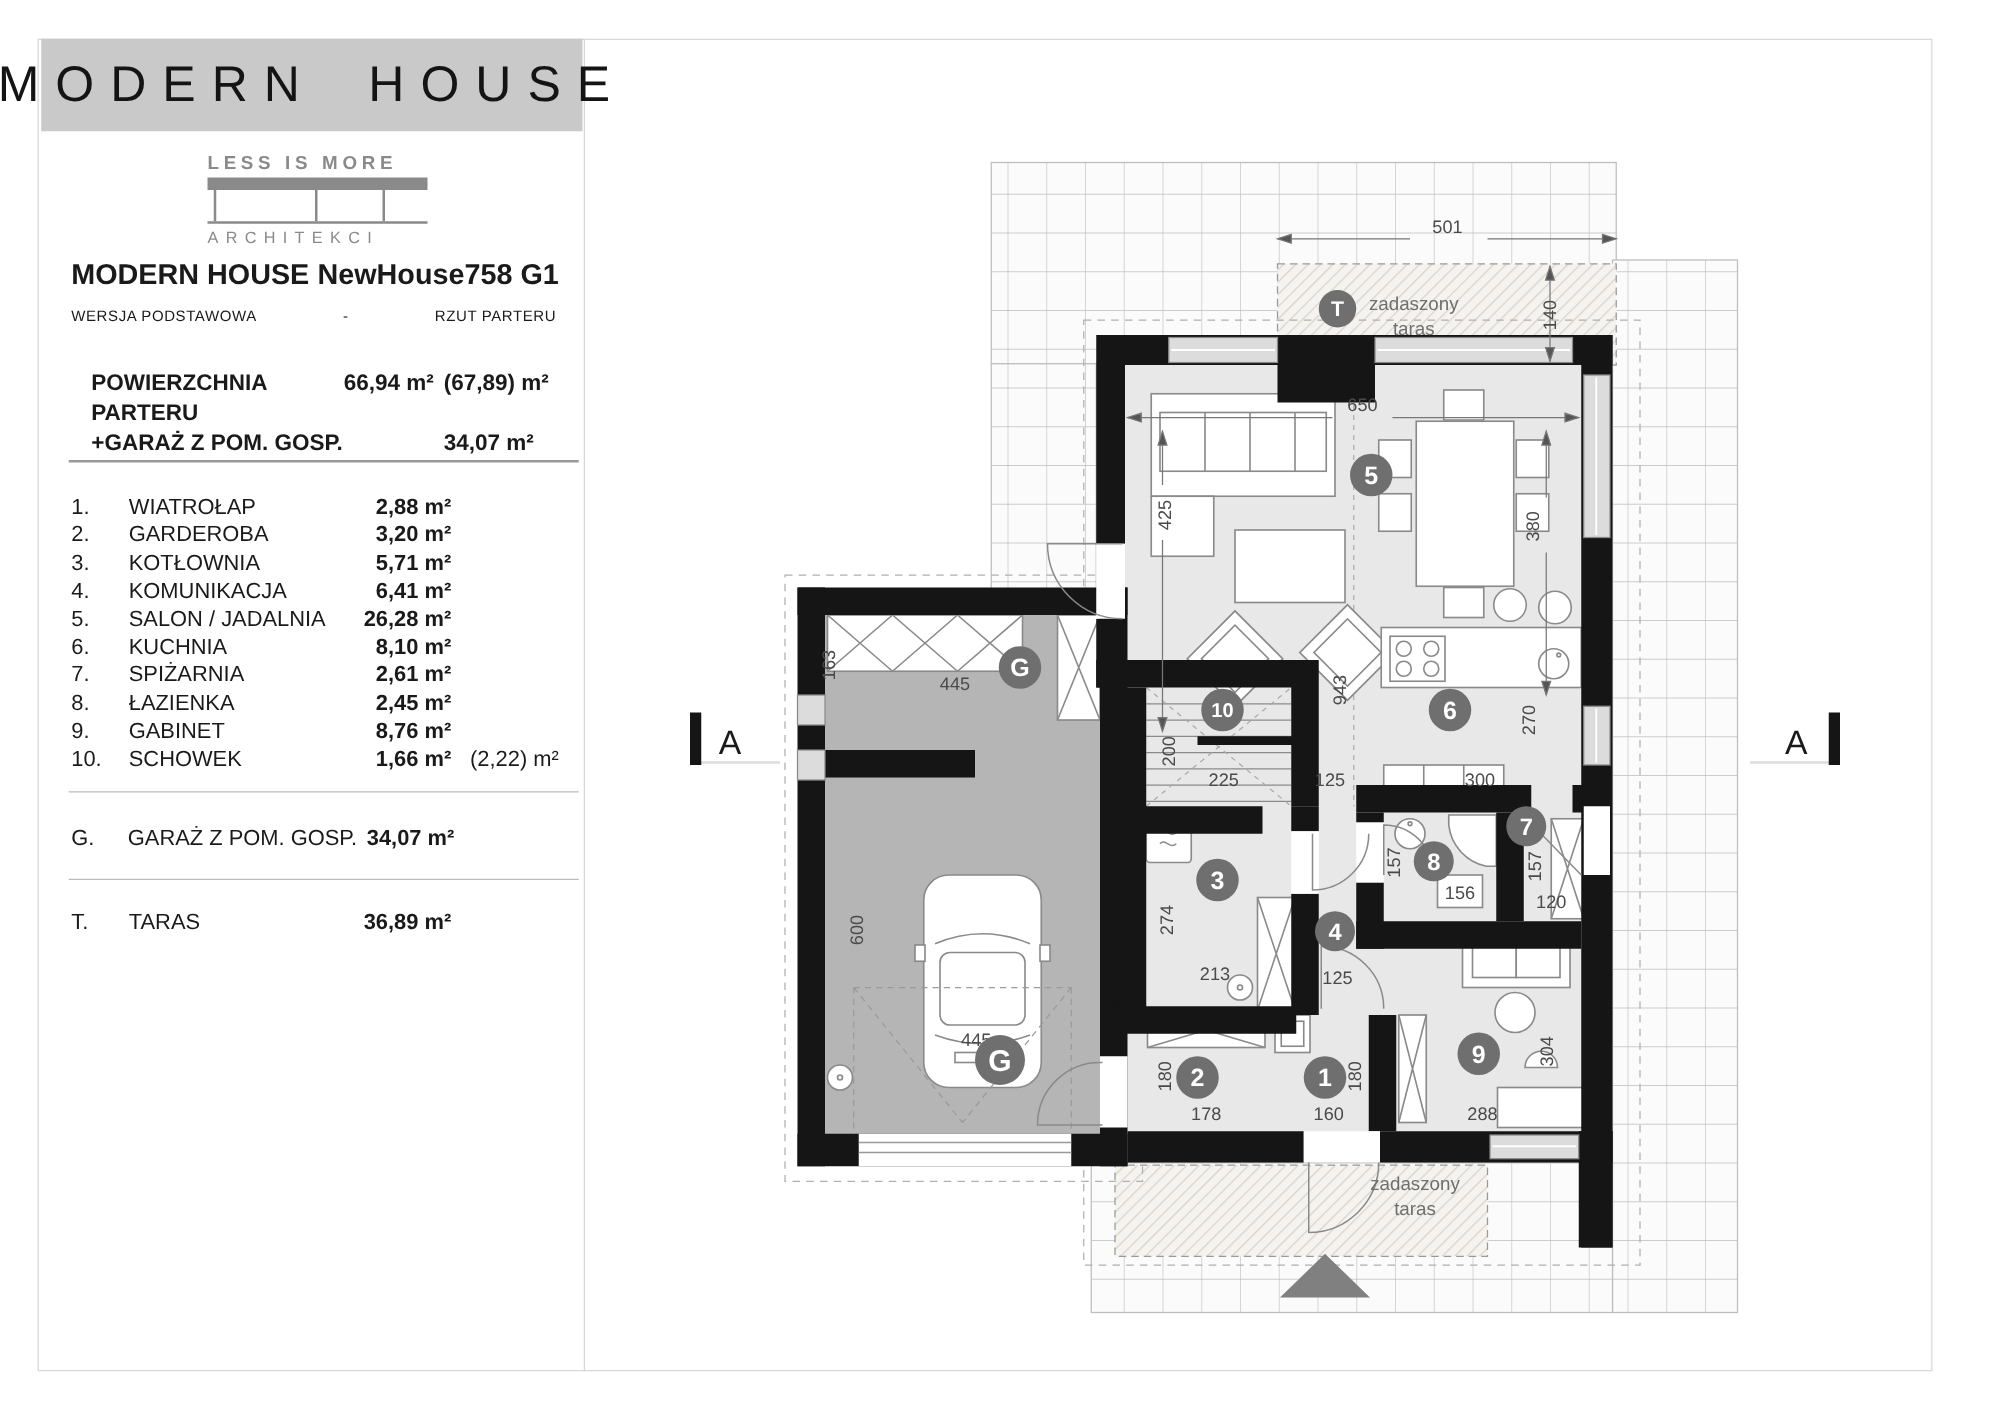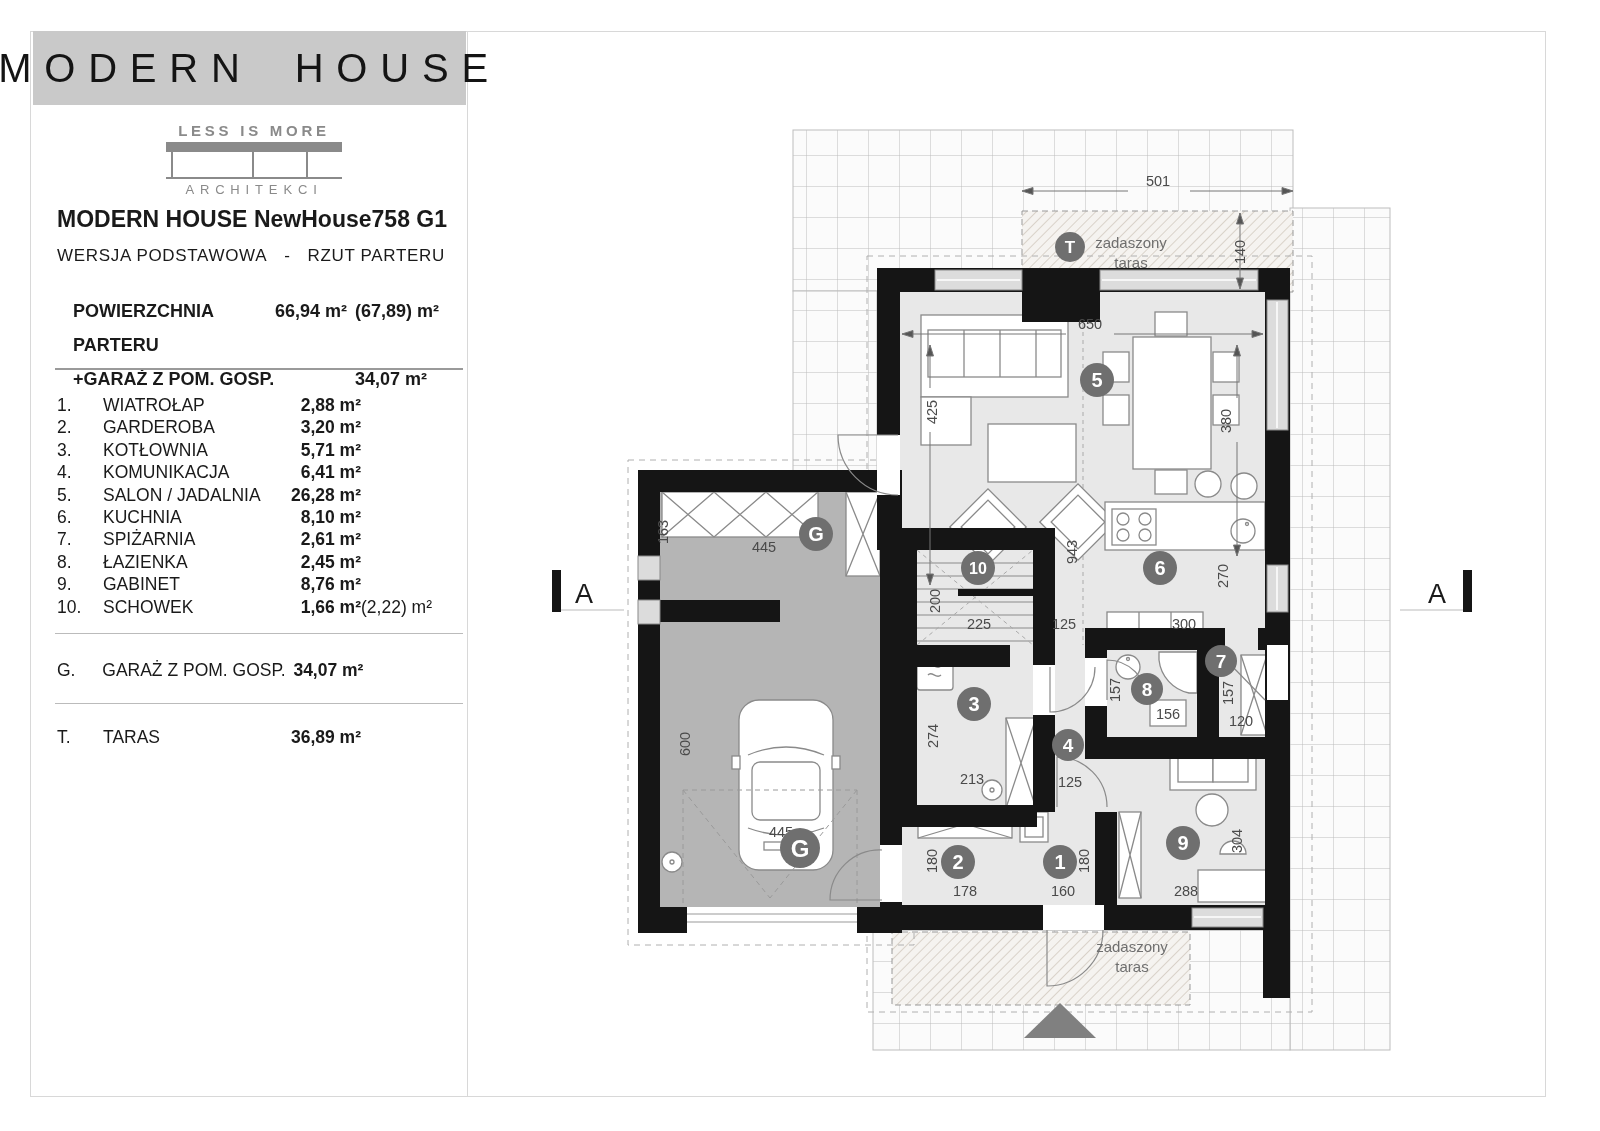--- a/index.html
+++ b/index.html
@@ -8,44 +8,44 @@
   }
   *{box-sizing:border-box;margin:0;padding:0}
   body{width:1600px;height:1131px;background:#fff;position:relative;overflow:hidden;
        font-family:"Liberation Sans", sans-serif;color:#1a1a1a;}
   .frame{position:absolute;left:30px;top:31px;width:1516px;height:1066px;border:1px solid #d8d8d8;}
   .vsep{position:absolute;left:467px;top:31px;width:1px;height:1066px;background:#d8d8d8;}
   
   .banner{position:absolute;left:33px;top:31px;width:433px;height:74px;background:var(--banner);
           display:flex;align-items:center;justify-content:center;}
   .banner span{font-size:40px;letter-spacing:.32em;word-spacing:.45em;color:#141414;font-weight:500;white-space:nowrap;}
-  .logo{position:absolute;left:166px;top:122px;width:176px;text-align:center;color:var(--logo);}
+  .logo{position:absolute;left:166px;top:122px;width:176px;color:var(--logo);}
   .logo .lim{font-size:15px;letter-spacing:.25em;font-weight:600;white-space:nowrap;}
   .logo .bar{height:10px;background:var(--logo);margin-top:3px;}
   .logo .lframe{position:relative;height:27px;border-bottom:2px solid var(--logo);}
   .logo .lframe i{position:absolute;top:0;bottom:0;width:2px;background:var(--logo);}
   .logo .lframe i.l1{left:5px}.logo .lframe i.l2{left:86px}.logo .lframe i.l3{left:140px}
   .logo .arch{font-size:13px;letter-spacing:.45em;margin-top:3px;white-space:nowrap;}
   .titlerow{position:absolute;left:57px;top:206px;width:390px;display:flex;justify-content:space-between;
             font-size:23px;font-weight:bold;white-space:nowrap;}
   .versionrow{position:absolute;left:57px;top:246px;width:388px;display:flex;justify-content:space-between;
-              font-size:17px;letter-spacing:.04em;}
+              font-size:12px;letter-spacing:.04em;}
   .arearows{position:absolute;left:73px;top:294px;width:374px;font-size:18px;font-weight:bold;}
-  .arearows .r{display:flex;line-height:34px;}
+  .arearows .r{display:flex;line-height:24px;}
   .arearows .lbl{flex:1}
   .arearows .v1{width:80px;text-align:left;}
   .arearows .v2{width:92px;}
   .div1{position:absolute;left:55px;top:368px;width:408px;height:2px;background:#9a9a9a;}
   .div2{position:absolute;left:55px;width:408px;height:1px;background:#bbb;}
   .roomlist{position:absolute;left:57px;top:394px;width:390px;font-size:17.5px;}
   .rrow{display:flex;height:22.4px;line-height:22.4px;white-space:nowrap;}
   .rrow .no{width:26px;}
   .rrow .nm{flex:1;margin-left:20px;}
   .rrow .ar{width:80px;text-align:right;font-weight:bold;}
-  .rrow .ex{width:86px;}
+  .rrow .ex{width:86px;text-align:right;}
   .grow{position:absolute;left:57px;width:390px;font-size:17.5px;}
   
   svg{position:absolute;left:0;top:0;}
   svg text{font-family:"Liberation Sans", sans-serif;}
   .dim{font-size:14.5px;fill:var(--dim);}
   .plabel{fill:#6f6f6f;}
   .badge-circle{fill:var(--badge);}
   .badge-txt{fill:#fff;font-weight:bold;}
   .seclet{font-size:27px;fill:#1a1a1a;}
 </style>

